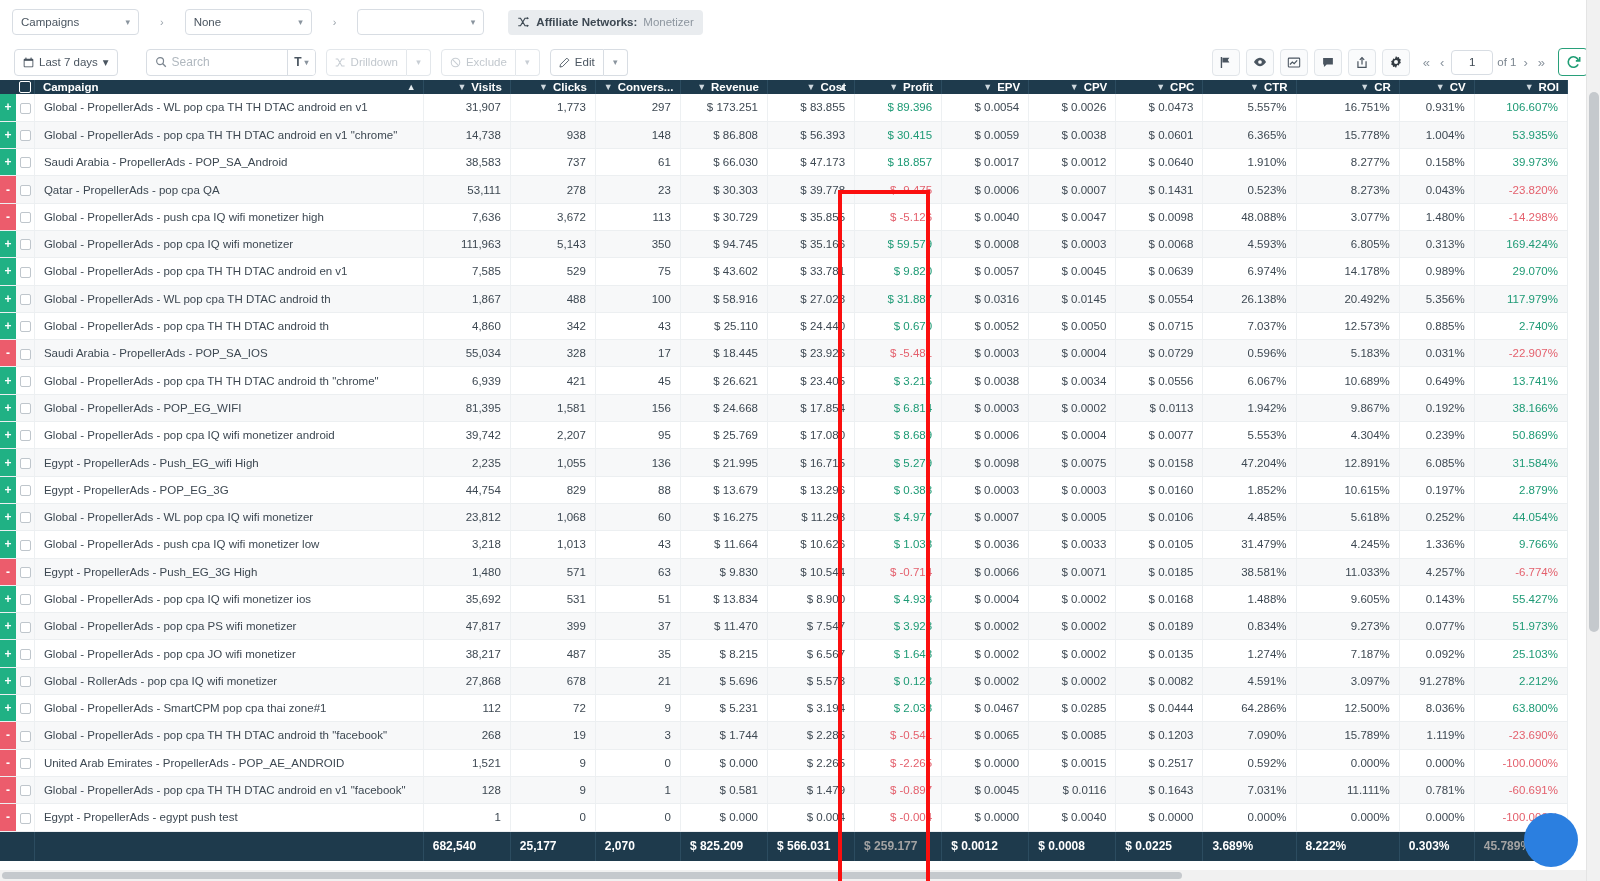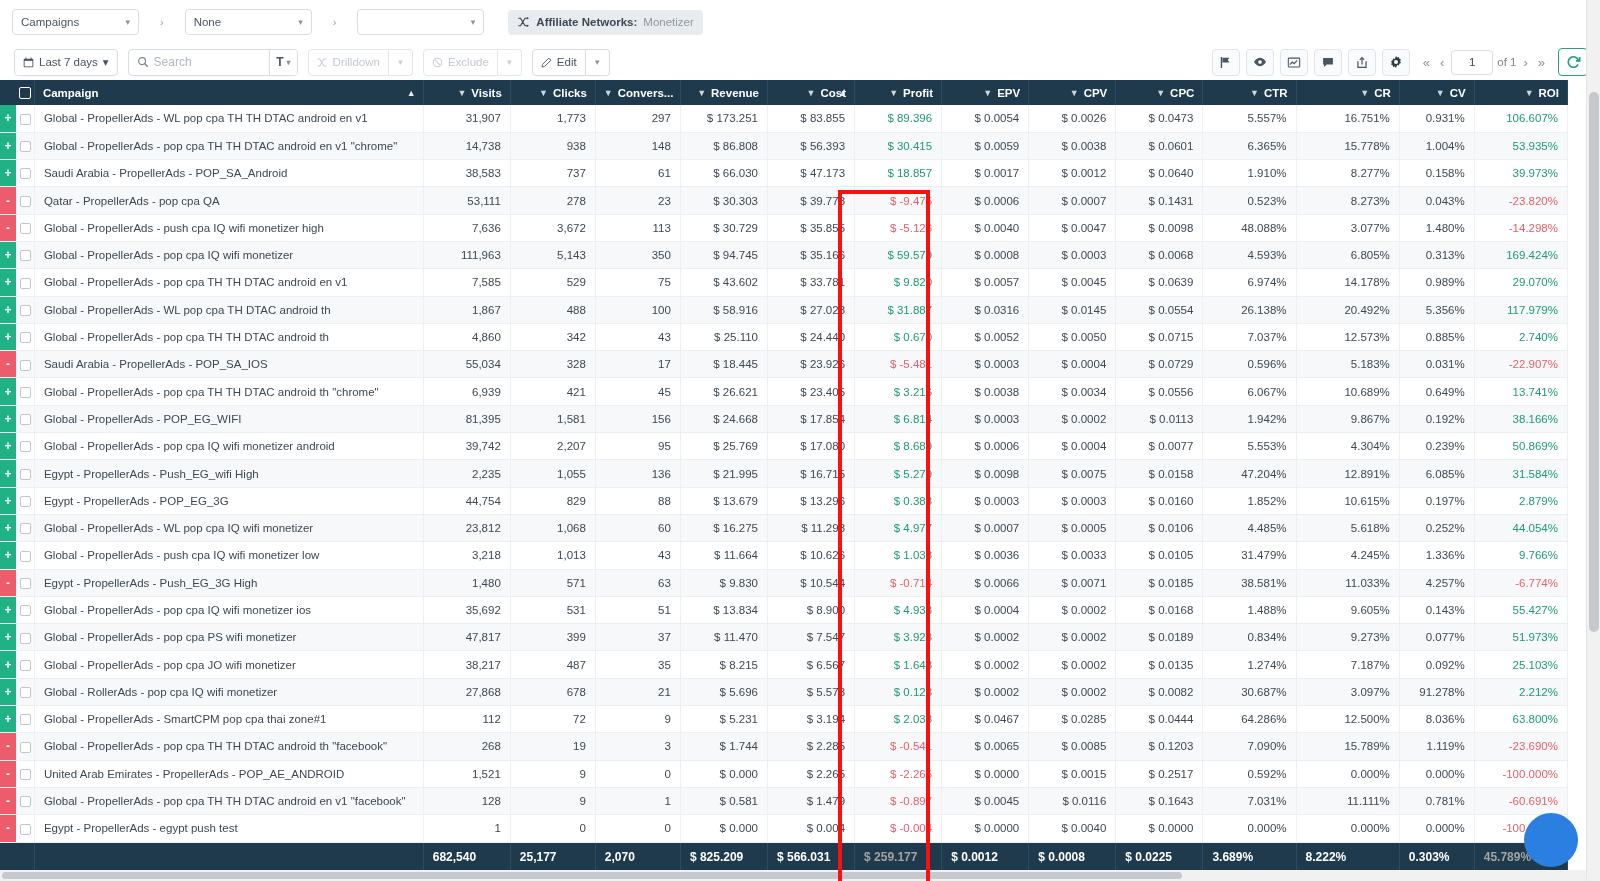--- a/index.html
+++ b/index.html
@@ -69,21 +69,21 @@
     display: flex;
     align-items: center;
     gap: 5px;
     padding: 0 8px;
     font-size: 11.5px;
     color: #4a5560;
     cursor: pointer;
     white-space: nowrap;
   }
   .btn.disabled { color: #c2c8ce; border-color:#e3e7eb; cursor: default; text-align: right; }
-  .date-btn { margin-right: 10px; }
+  .date-btn { margin-right: 28px; }
   .searchwrap {
     height: 27px;
     border: 1px solid #d8dde3;
     border-radius: 4px;
     display: flex;
     align-items: center;
     width: 170px;
     background: #fff;
     overflow: hidden;
   }
@@ -138,21 +138,21 @@
   }
 
   
   .tablewrap { position: relative; width: 1600px; }
   table { border-collapse: collapse; width: 1568px; table-layout: fixed; }
   thead th {
     background: #1e3a4c;
     color: #ffffff;
     font-size: 11.5px;
     font-weight: 700;
-    height: 25px;
+    height: 14px;
     padding: 0 8px;
     text-align: left;
     border-right: 1px solid #33soon;
     border-right: 1px solid #2c4c60;
     white-space: nowrap;
     position: relative;
   }
   thead th .fl { display:inline-block; margin-right:5px; color:#cfd8de; font-size:9px; vertical-align:1px;}
   thead th.num { text-align: right; margin-left: 20px; }
   thead th .sortarrow { position:absolute; right:7px; top:50%; transform:translateY(-50%); font-size:9px; color:#e6ecf0;}
@@ -822,21 +822,21 @@
           <td>Global - RollerAds - pop cpa IQ wifi monetizer</td>
           <td class="num">27,868</td>
           <td class="num">678</td>
           <td class="num">21</td>
           <td class="num">$ 5.696</td>
           <td class="num">$ 5.573</td>
           <td class="num pos">$ 0.123</td>
           <td class="num">$ 0.0002</td>
           <td class="num">$ 0.0002</td>
           <td class="num">$ 0.0082</td>
-          <td class="num">30.687%</td>
+          <td class="num">4.591%</td>
           <td class="num">3.097%</td>
           <td class="num">91.278%</td>
           <td class="num pos">2.212%</td>
         </tr>
         <tr>
           <td class="marker up">+</td>
           <td class="cb"><span class="chk"></span></td>
           <td>Global - PropellerAds - SmartCPM pop cpa thai zone#1</td>
           <td class="num">112</td>
           <td class="num">72</td>

